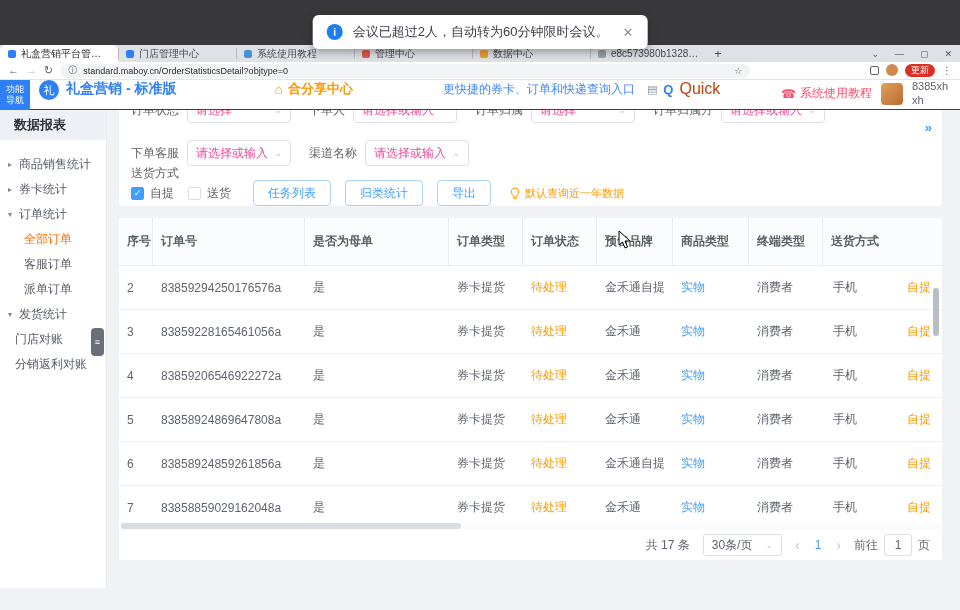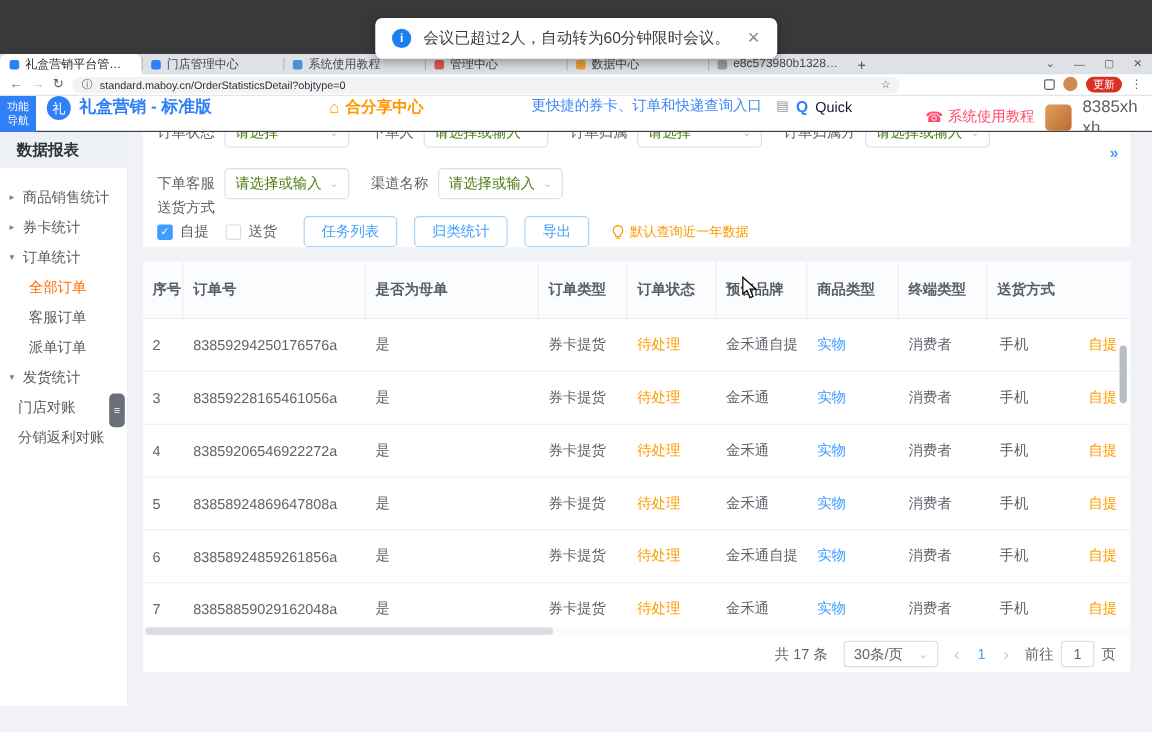--- a/index.html
+++ b/index.html
@@ -40,25 +40,25 @@
 .appheader{position:absolute;top:80px;left:0;width:100%;height:30px;background:#fff;display:flex;align-items:flex-start;border-bottom:1px solid #404040}
 .nav-toggle{width:30px;height:30px;background:#2f80f7;color:#fff;font-size:9px;line-height:1.2;display:flex;flex-direction:column;align-items:center;justify-content:center;flex:none;cursor:pointer}
 .logo{width:20px;height:20px;border-radius:50%;background:#2f80f7;color:#fff;font-size:11px;display:flex;align-items:center;justify-content:center;margin-left:9px;flex:none}
 .brand{color:#2f80f7;font-size:14px;font-weight:bold;margin-left:7px;white-space:nowrap}
 .share-center{display:flex;align-items:center;gap:5px;margin-left:98px;color:#ff9800;font-size:13px;font-weight:bold;white-space:nowrap;cursor:pointer}
 .share-ico{font-size:14px}
 .quick-wrap{display:flex;align-items:center;gap:6px;margin-left:90px;white-space:nowrap}
 .quick-tip{color:#3d87f5;font-size:12px;cursor:pointer}
 .doc-ico{color:#8a94a3;font-size:11px;margin-left:6px}
 .quick-q{color:#2f80f7;font-size:13px;font-weight:bold}
-.quick-name{color:#0f172a;font-size:12px}
+.quick-name{color:#c2410c;font-size:16px}
 .header-right{margin-left:auto;display:flex;align-items:center;gap:9px;padding-right:12px}
 .tutorial{display:flex;align-items:center;gap:4px;color:#ff4d6a;font-size:12px;white-space:nowrap;cursor:pointer}
 .user-avatar{width:22px;height:22px;border-radius:4px;background:linear-gradient(135deg,#e2a05c,#b96a32)}
-.user-meta{font-size:14px;color:#5a5e66;line-height:1.25}
+.user-meta{font-size:11px;color:#5a5e66;line-height:1.25}
 
 
 .body{position:absolute;top:110px;left:0;width:100%;height:478px;display:flex}
 .sidebar{width:107px;background:#fff;border-right:1px solid #e8eaee;position:relative;flex:none}
 .side-title{height:30px;line-height:30px;padding-left:14px;background:#edf0f4;font-size:13px;font-weight:bold;color:#2f3237}
 .side-list{padding-top:12px}
 .side-item{height:25px;display:flex;align-items:center;font-size:12px;color:#565b63;cursor:pointer}
 .side-item.group{padding-left:8px}
 .side-item.sub{padding-left:24px}
 .side-item.sub2{padding-left:15px}
@@ -69,21 +69,21 @@
 .card{background:#fff;border-radius:2px}
 
 
 .filters-card{height:96px;position:relative;overflow:hidden}
 .f-row{position:absolute;left:12px;display:flex;gap:18px;align-items:center}
 #frow1{top:-13px}
 #frow2{top:30px}
 .fgroup{display:flex;align-items:center;gap:8px}
 .flabel{font-size:12px;color:#606266;white-space:nowrap}
 .finput{height:26px;border:1px solid #dcdfe6;border-radius:4px;background:#fff;display:flex;align-items:center;justify-content:space-between;padding:0 8px;width:104px;cursor:pointer}
-.fplaceholder{font-size:12px;color:#4d7c0f;white-space:nowrap;overflow:hidden}
+.fplaceholder{font-size:12px;color:#ec4899;white-space:nowrap;overflow:hidden}
 .farrow{color:#c0c4cc;font-size:9px;margin-left:6px}
 .expand-ico{position:absolute;top:10px;right:10px;color:#409eff;font-size:13px;font-weight:bold;cursor:pointer}
 .delivery-label{position:absolute;top:55px;left:12px;font-size:12px;color:#606266}
 .f-actions{position:absolute;top:70px;left:12px;right:12px;display:flex;align-items:center;gap:14px}
 .chk{display:flex;align-items:center;gap:6px;cursor:pointer}
 .box{width:13px;height:13px;border:1px solid #dcdfe6;border-radius:2px;background:#fff;color:#fff;font-size:9px;display:flex;align-items:center;justify-content:center}
 .box.checked{background:#409eff;border-color:#409eff}
 .chklabel{font-size:12px;color:#606266}
 .btn-row{display:flex;gap:14px;margin-left:8px}
 .btn{height:26px;padding:0 14px;font-size:12px;color:#409eff;background:#fff;border:1px solid #a9d1fb;border-radius:4px;cursor:pointer;font-family:inherit;white-space:nowrap}

